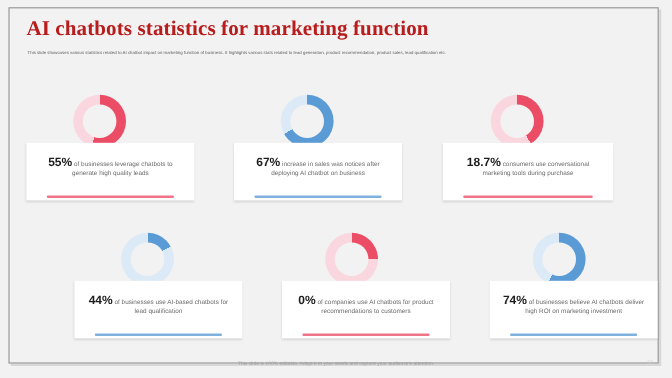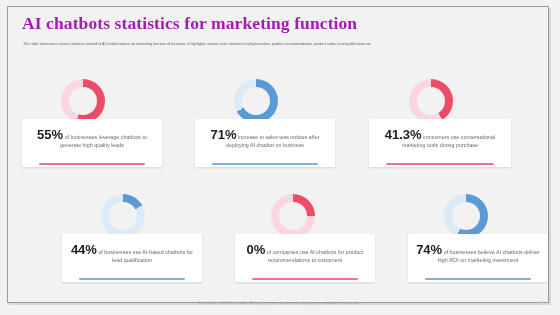--- a/index.html
+++ b/index.html
@@ -31,21 +31,21 @@
     background:#d8d8d8;
     z-index:0;
   }
   .title{
     position:absolute;
     left:22px;top:13px;
     font-family:"Liberation Serif", serif;
     font-weight:bold;
     font-size:17.5px;
     letter-spacing:0.1px;
-    color:#a21caf;
+    color:#b91c1c;
     white-space:nowrap;
     z-index:5;
   }
   .subtitle{
     position:absolute;
     left:23px;top:42px;
     width:510px;
     font-size:3.6px;
     line-height:5px;
     color:#5d5d5d;
@@ -83,21 +83,21 @@
     font-size:5.3px;
     line-height:8px;
     text-align:center;
     color:#6a6a6a;
     padding:0 8px 6px 8px;
     letter-spacing:0.02px;
   }
   .card-text b{
     color:#1d1d1d;
     font-weight:bold;
-    font-size:13px;
+    font-size:10px;
     letter-spacing:0;
   }
   .accent{
     position:absolute;
     height:1.6px;
     border-radius:1px;
   }
   .footer{
     position:absolute;
     left:0;top:300px;
@@ -134,30 +134,30 @@
         <div class="card" style="left: 22px; top: 119px; width: 140px; height: 48px;">
           <div class="card-text"><b>55%</b><span> of businesses leverage chatbots to generate high quality leads</span></div>
         </div>
         <div class="accent" style="left: 39px; top: 163px; width: 106px; background: rgb(236, 77, 102); opacity: 0.78;"></div>
       </div>
       <div class="unit">
         <div class="donut" style="left: 234px; top: 79px; width: 44px; height: 44px; background: conic-gradient(rgb(91, 155, 213) 0deg, rgb(91, 155, 213) 241.2deg, rgb(220, 233, 247) 241.2deg, rgb(220, 233, 247) 360deg);">
           <div class="hole" style="left: 8px; top: 8px; width: 28px; height: 28px; background: rgb(242, 242, 242);"></div>
         </div>
         <div class="card" style="left: 195px; top: 119px; width: 140px; height: 48px;">
-          <div class="card-text"><b>71%</b><span> increase in sales was notices after deploying AI chatbot on business</span></div>
+          <div class="card-text"><b>67%</b><span> increase in sales was notices after deploying AI chatbot on business</span></div>
         </div>
         <div class="accent" style="left: 212px; top: 163px; width: 106px; background: rgb(91, 155, 213); opacity: 0.78;"></div>
       </div>
       <div class="unit">
         <div class="donut" style="left: 409px; top: 79px; width: 44px; height: 44px; background: conic-gradient(rgb(236, 77, 102) 0deg, rgb(236, 77, 102) 148.68deg, rgb(250, 215, 222) 148.68deg, rgb(250, 215, 222) 360deg);">
           <div class="hole" style="left: 8px; top: 8px; width: 28px; height: 28px; background: rgb(242, 242, 242);"></div>
         </div>
         <div class="card" style="left: 369px; top: 119px; width: 142px; height: 48px;">
-          <div class="card-text"><b>41.3%</b><span> consumers use conversational marketing tools during purchase</span></div>
+          <div class="card-text"><b>18.7%</b><span> consumers use conversational marketing tools during purchase</span></div>
         </div>
         <div class="accent" style="left: 386px; top: 163px; width: 108px; background: rgb(236, 77, 102); opacity: 0.78;"></div>
       </div>
       <div class="unit">
         <div class="donut" style="left: 101px; top: 194px; width: 44px; height: 44px; background: conic-gradient(rgb(91, 155, 213) 0deg, rgb(91, 155, 213) 61.2deg, rgb(220, 233, 247) 61.2deg, rgb(220, 233, 247) 360deg);">
           <div class="hole" style="left: 8px; top: 8px; width: 28px; height: 28px; background: rgb(242, 242, 242);"></div>
         </div>
         <div class="card" style="left: 62px; top: 234px; width: 140px; height: 48px;">
           <div class="card-text"><b>44%</b><span> of businesses use AI-based chatbots for lead qualification</span></div>
         </div>

